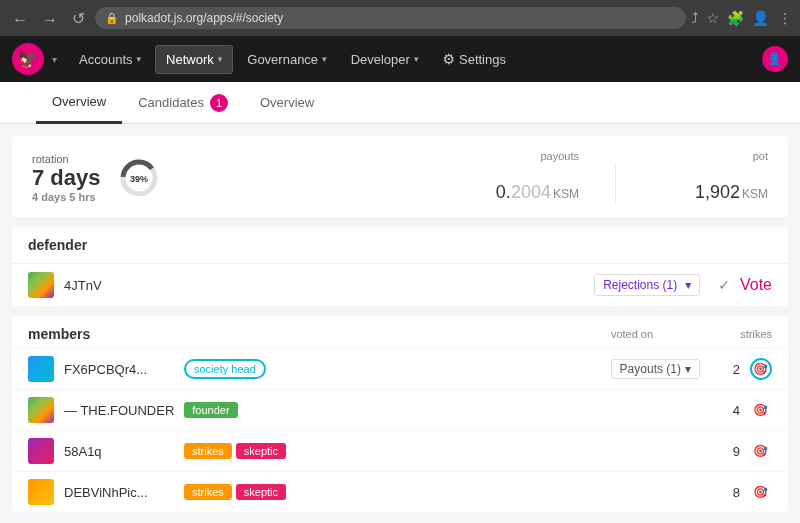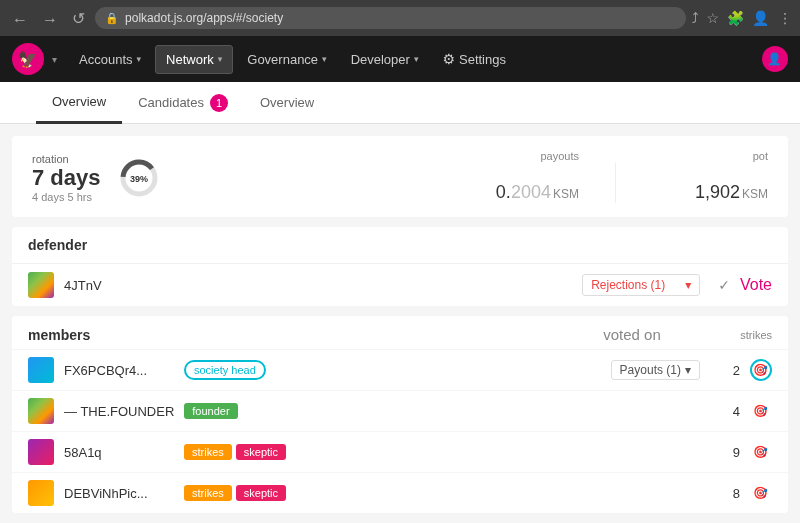--- a/index.html
+++ b/index.html
@@ -189,21 +189,21 @@
       gap: 20px;
       margin-bottom: 10px;
     }
     .rotation-block {
       display: flex;
       align-items: center;
       gap: 16px;
     }
     .rotation-label { color: #666; font-size: 11px; }
     .rotation-days { font-size: 22px; font-weight: 600; color: #333; }
-    .rotation-sub { font-size: 11px; color: #888; }
+    .rotation-sub { font-size: 11px; color: #888; font-weight: bold; }
     .donut {
       width: 44px;
       height: 44px;
       position: relative;
     }
     .stats-spacer { flex: 1; }
     .stat-block {
       text-align: right;
     }
     .stat-label { font-size: 11px; color: #888; margin-bottom: 20px; }
@@ -242,22 +242,22 @@
       background: linear-gradient(135deg, #4CAF50, #8BC34A, #FF9800, #9C27B0);
     }
     .avatar-blue { background: linear-gradient(135deg, #2196F3, #00BCD4); }
     .avatar-purple { background: linear-gradient(135deg, #9C27B0, #E91E63); }
     .avatar-yellow { background: linear-gradient(135deg, #FF9800, #FFC107); }
     .address-text { font-size: 13px; color: #333; }
     .row-spacer { flex: 1; }
     .rejections-btn {
       display: flex;
       align-items: center;
-      gap: 20px;
-      color: #ef4444;
+      gap: 8px;
+      color: #6d28d9;
       font-size: 12px;
       cursor: pointer;
       border: 1px solid #ddd;
       padding: 3px 8px;
       border-radius: 3px;
       background: white;
       margin-left: 28px;
     }
     .vote-checkmark { color: #888; font-size: 14px; margin-left: 8px; }
     .vote-btn {
@@ -272,21 +272,21 @@
     .members-card {
       background: white;
       border-radius: 4px;
     }
     .members-header {
       display: flex;
       align-items: center;
       padding: 10px 16px 6px;
     }
     .members-title { font-size: 14px; font-weight: 600; color: #333; flex: 1; }
-    .col-voted { font-size: 15px; color: #888; width: 120px; text-align: center; }
+    .col-voted { font-size: 11px; color: #888; width: 120px; text-align: center; }
     .col-strikes { font-size: 11px; color: #888; width: 80px; text-align: right; }
 
     .member-row {
       display: flex;
       align-items: center;
       padding: 7px 16px;
       gap: 10px;
       border-top: 1px solid #f5f5f5;
     }
     .member-name { font-size: 13px; color: #333; min-width: 110px; }

